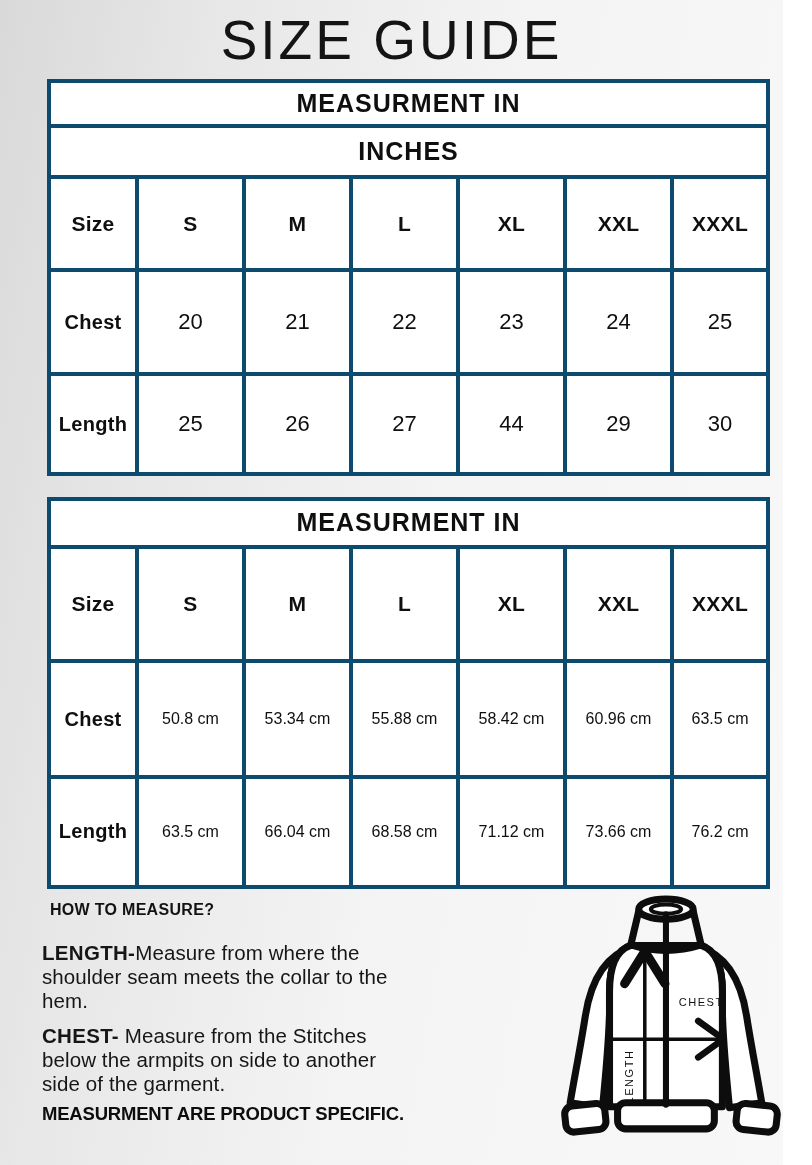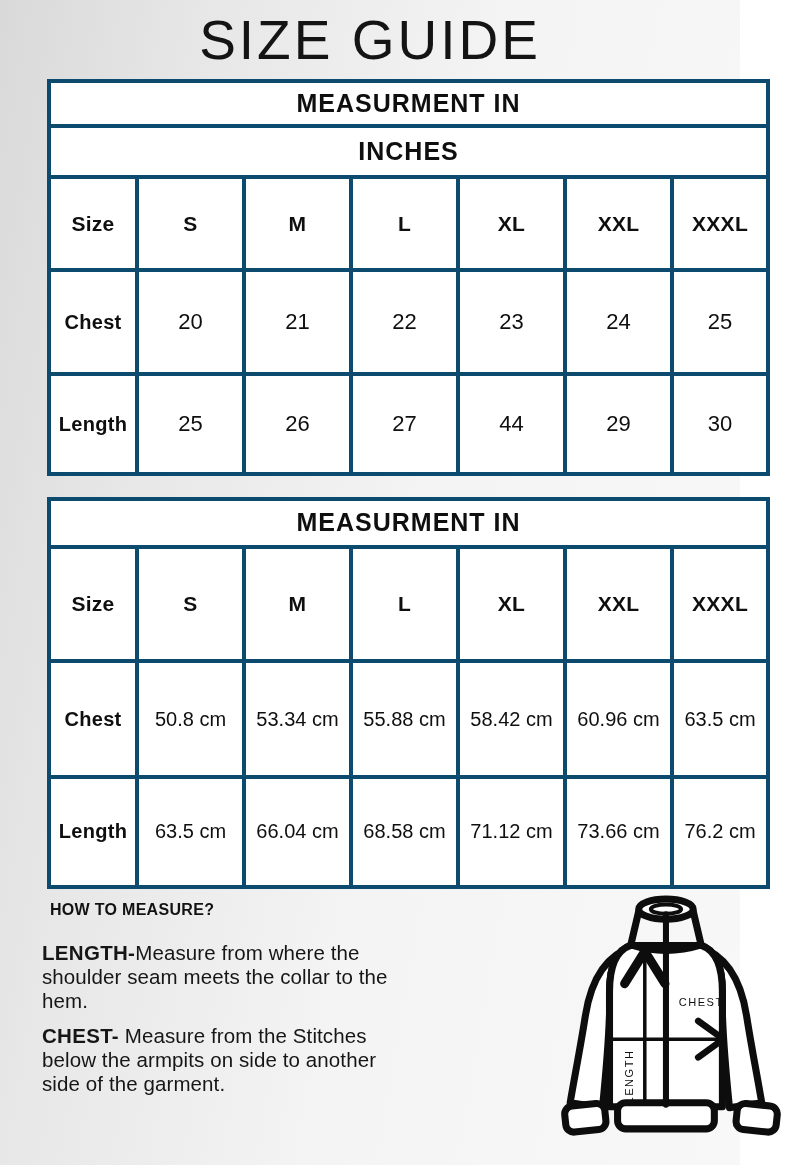--- a/index.html
+++ b/index.html
@@ -4,40 +4,41 @@
 <style>
   html,body{margin:0;padding:0;}
   body{
     width:812px;height:1165px;overflow:hidden;
     font-family:"Liberation Sans", sans-serif;
     color:#0f0f0f;
   }
   .page{
     position:relative;width:740px;height:1165px;
     background:linear-gradient(100deg,#d9d9d9 0%,#e7e7e7 22%,#f4f4f4 55%,#f8f8f8 100%);
+    padding-left:43px;
   }
   .page-title{
     position:absolute;top:8px;left:0;width:100%;
     text-align:center;font-size:55px;font-weight:500;letter-spacing:3px;
     color:#141414;
   }
   .size-table-wrap{position:absolute;left:47px;width:719px;background:#fff;}
   table.size-table{
     width:100%;height:100%;border-collapse:collapse;table-layout:fixed;
     background:#fff;
   }
   table.size-table td{
     border:4px solid #0c4a6e;text-align:center;vertical-align:middle;
     padding:0;
   }
   td.unit-header{font-size:25px;font-weight:600;letter-spacing:1px;}
   td.col-header{font-size:21px;font-weight:700;letter-spacing:0.3px;}
   td.row-label{font-size:20px;font-weight:700;letter-spacing:0.3px;}
   td.cell-in{font-size:22px;font-weight:500;}
-  td.cell-cm{font-size:20px;font-weight:500;}
+  td.cell-cm{font-size:16px;font-weight:500;}
   .howto-heading{
     position:absolute;left:50px;top:901px;
     font-size:16px;font-weight:700;letter-spacing:0.3px;color:#121212;
   }
   .howto-text{
     position:absolute;left:42px;top:941px;width:356px;
     font-size:20.5px;line-height:1.17;letter-spacing:0.1px;color:#161616;
   }
   .howto-text p{margin:0 0 11px 0;}
   .howto-text b{letter-spacing:0.3px;}
@@ -149,20 +150,21 @@
       </table>
   </div>
 
   <div class="howto-heading">HOW TO MEASURE?</div>
 
   <div class="howto-text">
     <p><b>LENGTH-</b><span>Measure from where the shoulder seam meets the collar to the hem.</span></p>
     <p><b>CHEST-</b><span> Measure from the Stitches below the armpits on side to another side of the garment.</span></p>
   </div>
 
+  <div class="howto-note">MEASURMENT ARE PRODUCT SPECIFIC.</div>
 
   <svg class="jacket" viewBox="0 0 250 250" xmlns="http://www.w3.org/2000/svg">
     <g stroke="#0d0d0d" fill="none" stroke-linejoin="round" stroke-linecap="round">
 
       <path d="M88,53 C58,62 45,90 40,122 C35,154 29,184 25,208 L57,213 C60,183 63,150 64,120 L64,98 C64,74 70,57 85,52 Z" fill="#ffffff" stroke-width="7"></path>
       <path d="M152,53 C182,62 195,90 200,122 C205,154 211,184 215,208 L183,213 C180,183 177,150 176,120 L176,98 C176,74 170,57 155,52 Z" fill="#ffffff" stroke-width="7"></path>
 
       <path d="M85,52 C70,57 64,74 64,98 L64,212 L176,212 L176,98 C176,74 170,57 155,52 Z" fill="#ffffff" stroke-width="7"></path>
 
       <rect x="20" y="210" width="40" height="26" rx="8" fill="#ffffff" stroke-width="7" transform="rotate(-6 40 223)"></rect>

